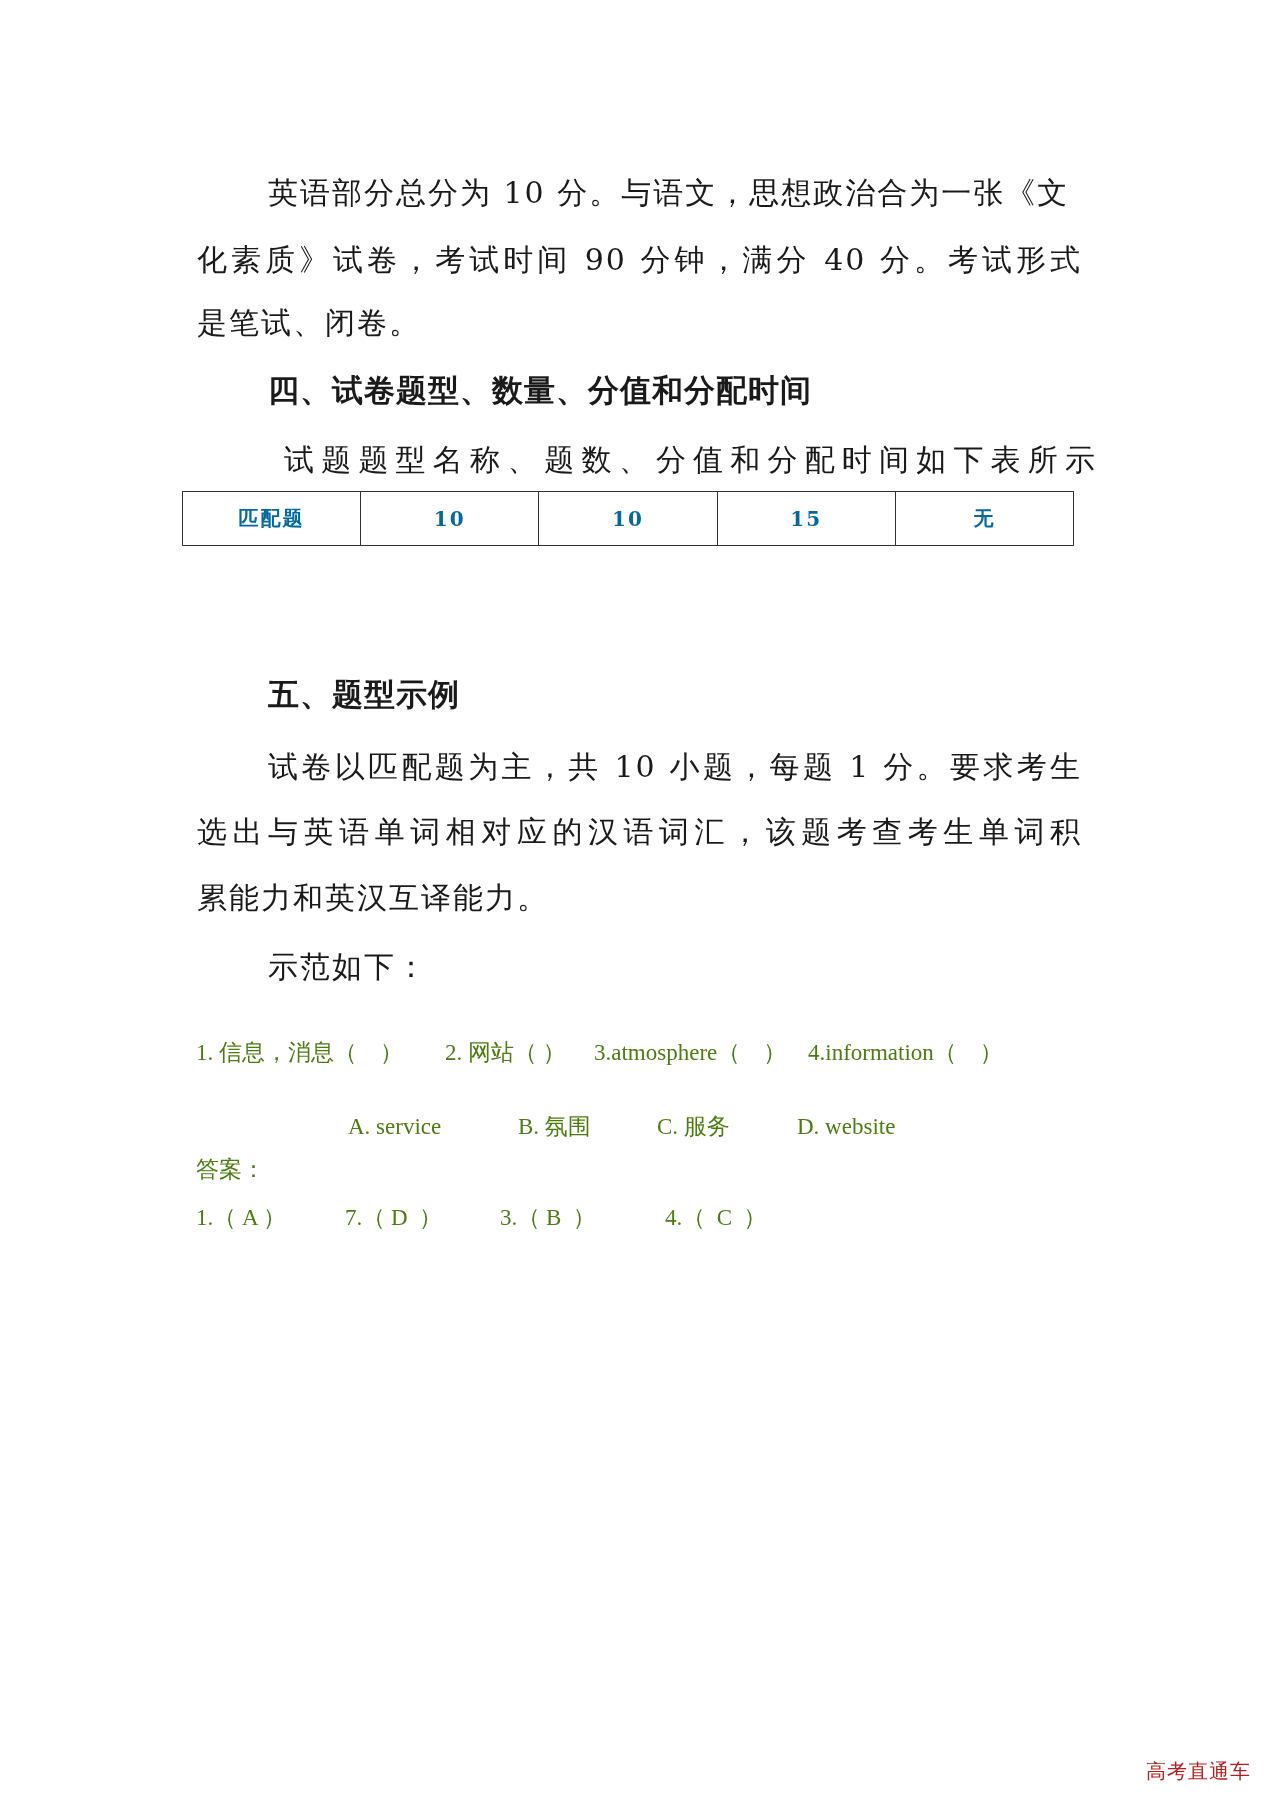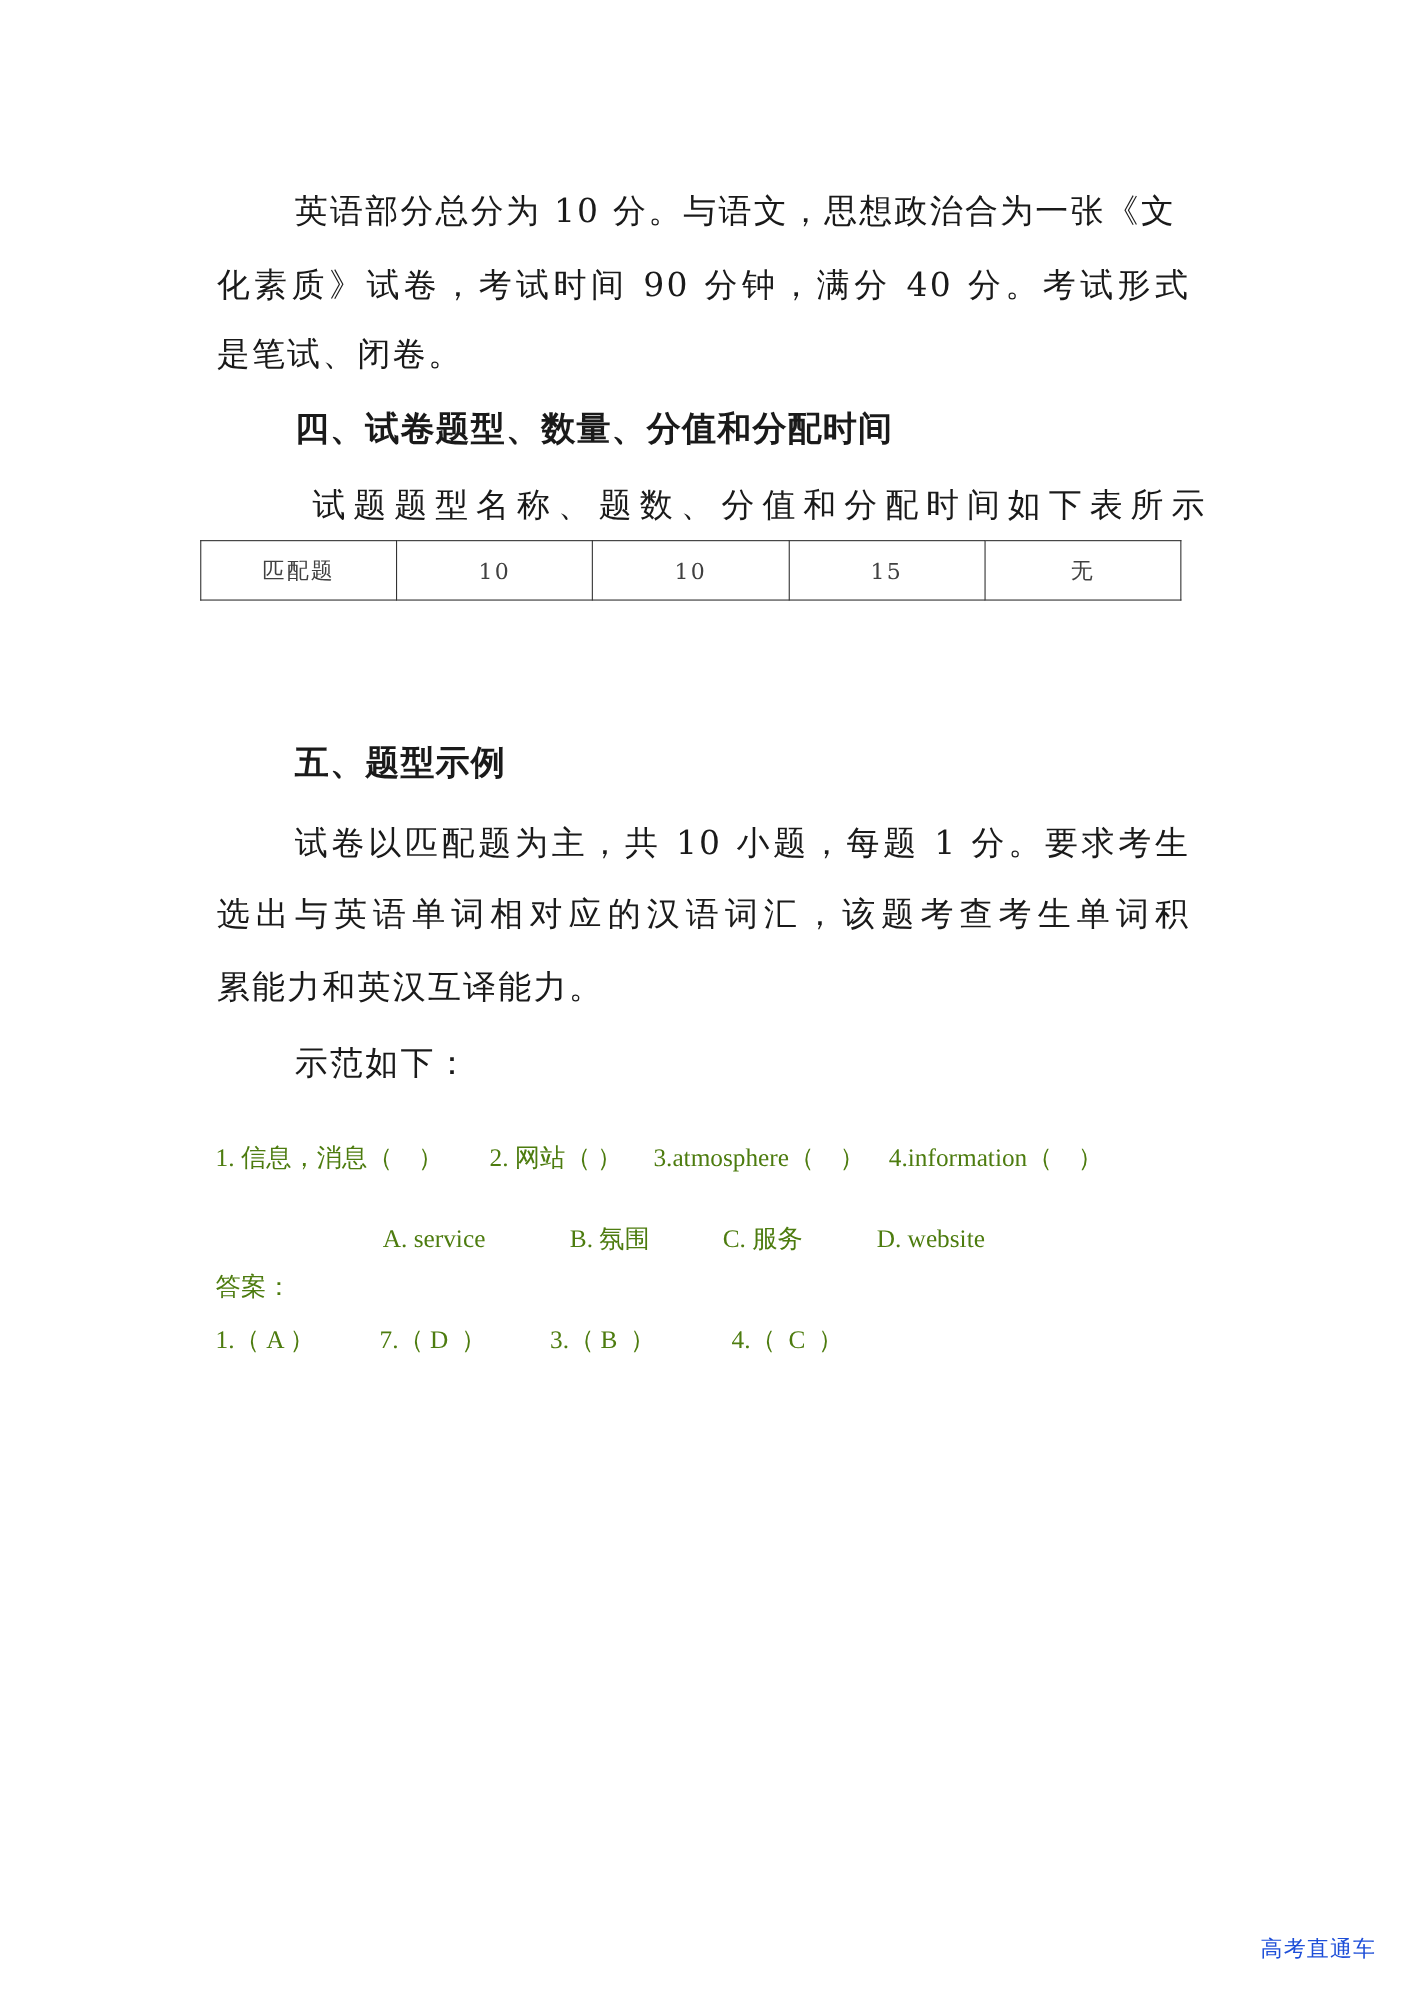--- a/index.html
+++ b/index.html
@@ -8,24 +8,24 @@
   .line { position: absolute; left: 197px; width: 885px; font-size: 30px; line-height: 40px;
           white-space: nowrap; text-align: justify; text-align-last: justify; letter-spacing: 2px; }
   .line.indent { left: 268px; width: 814px; }
   .line.short { text-align-last: left; }
   .heading { position: absolute; left: 268px; font-size: 31px; line-height: 40px; font-weight: bold;
              font-family: Liberation Mono, monospace; letter-spacing: 1px; white-space: nowrap; }
   table.spec { position: absolute; left: 182px; top: 491px; width: 892px; border-collapse: collapse;
                table-layout: fixed; font-size: 20px; }
   table.spec td, table.spec th { border: 1.5px solid #333; text-align: center; height: 53px; padding: 0; }
   table.spec th { font-weight: bold; letter-spacing: 2px; }
-  table.spec td { color: #404040; letter-spacing: 2px; }
+  table.spec td { color: #0369a1; letter-spacing: 2px; font-weight: bold; }
   .ex { position: absolute; font-family: "Liberation Serif", "DejaVu Serif", serif; font-size: 23px;
         line-height: 30px; white-space: pre; color: #4d7c0f; }
-  .watermark { position: absolute; left: 1146px; top: 1758px; font-size: 20px; color: #1d4ed8;
+  .watermark { position: absolute; left: 1146px; top: 1758px; font-size: 20px; color: #b91c1c;
                font-family: "DejaVu Sans", "Liberation Sans", sans-serif; letter-spacing: 1px; }
 </style>
 </head>
 <body>
 
 <div class="line indent short" style="top:173px;">英语部分总分为 10 分。与语文，思想政治合为一张《文</div>
 <div class="line" style="top:240px;">化素质》试卷，考试时间 90 分钟，满分 40 分。考试形式</div>
 <div class="line short" style="top:303px;">是笔试、闭卷。</div>
 
 <div class="heading" style="top:373px;">四、试卷题型、数量、分值和分配时间</div>

